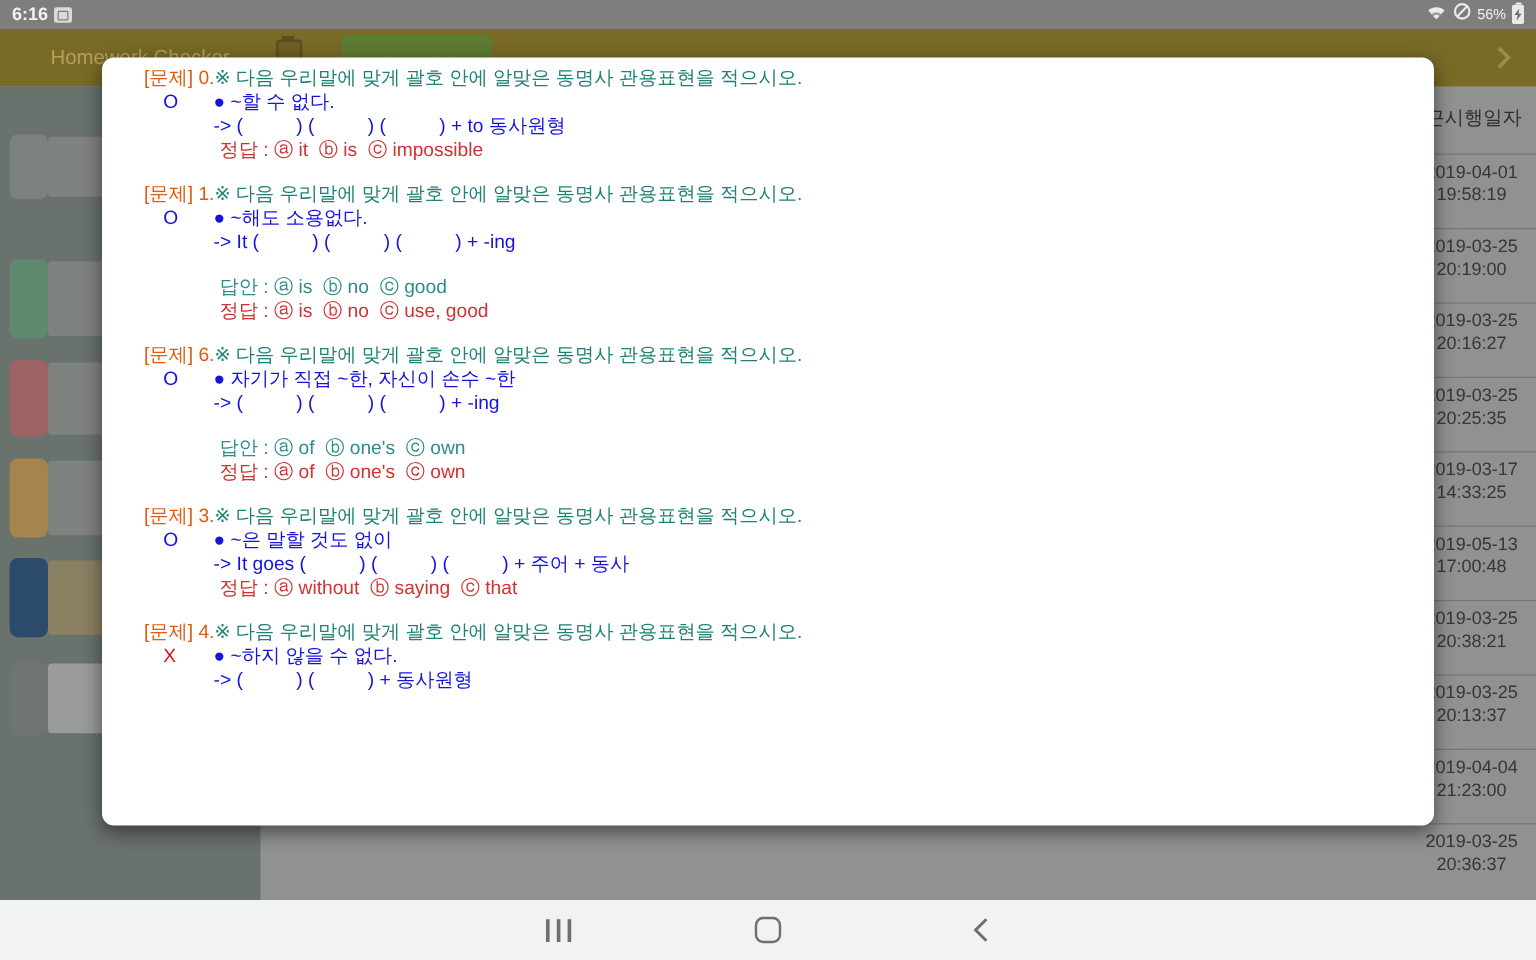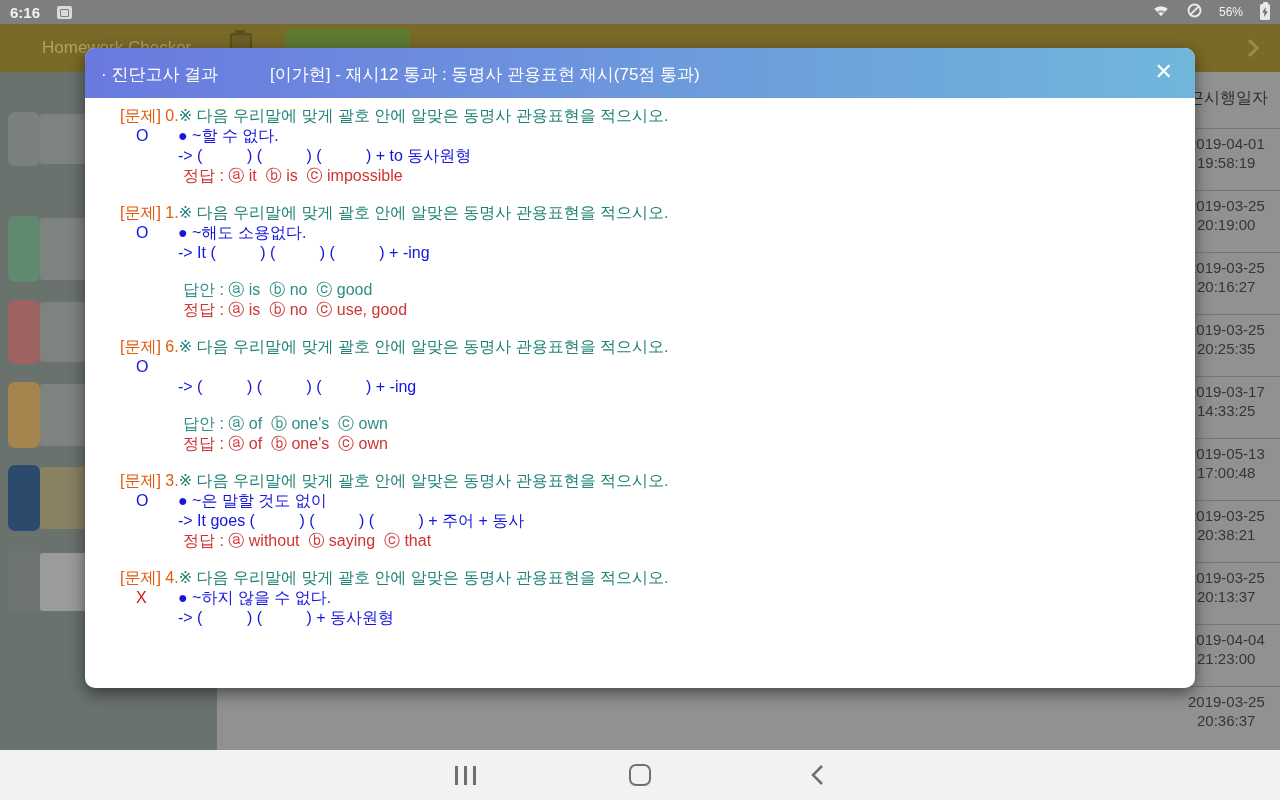--- a/index.html
+++ b/index.html
@@ -2,21 +2,21 @@
 <html><head>
 <meta charset="utf-8">
 <style>
   * { margin:0; padding:0; box-sizing:border-box; }
   html,body { width:1280px; height:800px; overflow:hidden; }
   body { font-family:"Liberation Sans","DejaVu Sans",sans-serif; position:relative; background:#8F928F; }
 
   
   .status-bar { position:absolute; left:0; top:0; width:1280px; height:24px; background:#7E7E7E;
     display:flex; align-items:center; justify-content:space-between; padding:0 10px; z-index:5; }
-  .sb-left,.sb-right { display:flex; align-items:center; gap:17px; }
+  .sb-left,.sb-right { display:flex; align-items:center; gap:5px; }
   .sb-time { color:#F2F2F2; font-size:15px; font-weight:bold; }
   .notif-icon { width:15px; height:13px; background:#D9D9D9; border-radius:2px; position:relative; }
   .notif-icon::after { content:""; position:absolute; left:3px; top:3px; width:7px; height:6px; border:1.5px solid #7E7E7E; border-radius:1px; }
   .pct { color:#F2F2F2; font-size:12px; }
   .battery { width:10px; height:16px; background:#E9E9E9; border-radius:1.5px; position:relative; }
   .battery::before { content:""; position:absolute; top:-2px; left:2.5px; width:5px; height:2px; background:#E9E9E9; border-radius:1px 1px 0 0; }
   .battery svg { position:absolute; left:1px; top:3px; }
 
   
   .app-bg { position:absolute; left:0; top:24px; width:1280px; height:726px; background:#8F928F; overflow:hidden; }
@@ -195,25 +195,20 @@
         <span class="t">21:23:00</span>
       </div>
     <div class="date-row dr9">
         <span class="d">2019-03-25</span>
         <span class="t">20:36:37</span>
       </div>
   </div>
 </div>
 
 <div class="modal">
-  <div class="modal-header">
-    <span class="modal-title">· 진단고사 결과</span>
-    <span class="modal-subtitle">[이가현] - 재시12 통과 : 동명사 관용표현 재시(75점 통과)</span>
-    <button class="modal-close">✕</button>
-  </div>
   <div class="modal-body">
 
     <div class="q-block">
       <div class="q-line1"><span class="q-label">[문제] 0.</span><span class="q-text">※ 다음 우리말에 맞게 괄호 안에 알맞은 동명사 관용표현을 적으시오.</span></div>
       <div class="q-line2">
           <span class="q-mark">O</span>
           <span class="q-prompt">● ~할 수 없다.</span>
         </div>
       <div class="q-pattern">-&gt; (          ) (          ) (          ) + to 동사원형</div>
       <div class="q-correct"><span>정답 : </span><span>ⓐ it  ⓑ is  ⓒ impossible</span></div>
@@ -227,20 +222,21 @@
         </div>
       <div class="q-pattern">-&gt; It (          ) (          ) (          ) + -ing</div>
       <div class="q-answer"><span>답안 : </span><span>ⓐ is  ⓑ no  ⓒ good</span></div>
       <div class="q-correct"><span>정답 : </span><span>ⓐ is  ⓑ no  ⓒ use, good</span></div>
     </div>
 
     <div class="q-block">
       <div class="q-line1"><span class="q-label">[문제] 6.</span><span class="q-text">※ 다음 우리말에 맞게 괄호 안에 알맞은 동명사 관용표현을 적으시오.</span></div>
       <div class="q-line2">
           <span class="q-mark">O</span>
+          <span class="q-prompt">● 자기가 직접 ~한, 자신이 손수 ~한</span>
         </div>
       <div class="q-pattern">-&gt; (          ) (          ) (          ) + -ing</div>
       <div class="q-answer"><span>답안 : </span><span>ⓐ of  ⓑ one's  ⓒ own</span></div>
       <div class="q-correct"><span>정답 : </span><span>ⓐ of  ⓑ one's  ⓒ own</span></div>
     </div>
 
     <div class="q-block">
       <div class="q-line1"><span class="q-label">[문제] 3.</span><span class="q-text">※ 다음 우리말에 맞게 괄호 안에 알맞은 동명사 관용표현을 적으시오.</span></div>
       <div class="q-line2">
           <span class="q-mark">O</span>

